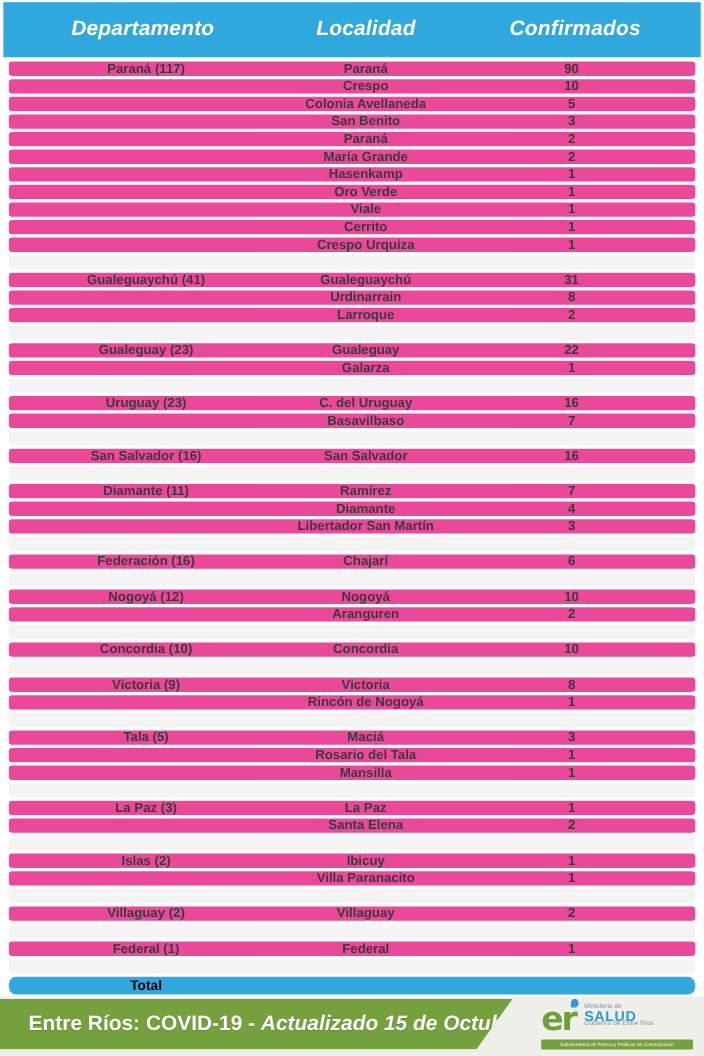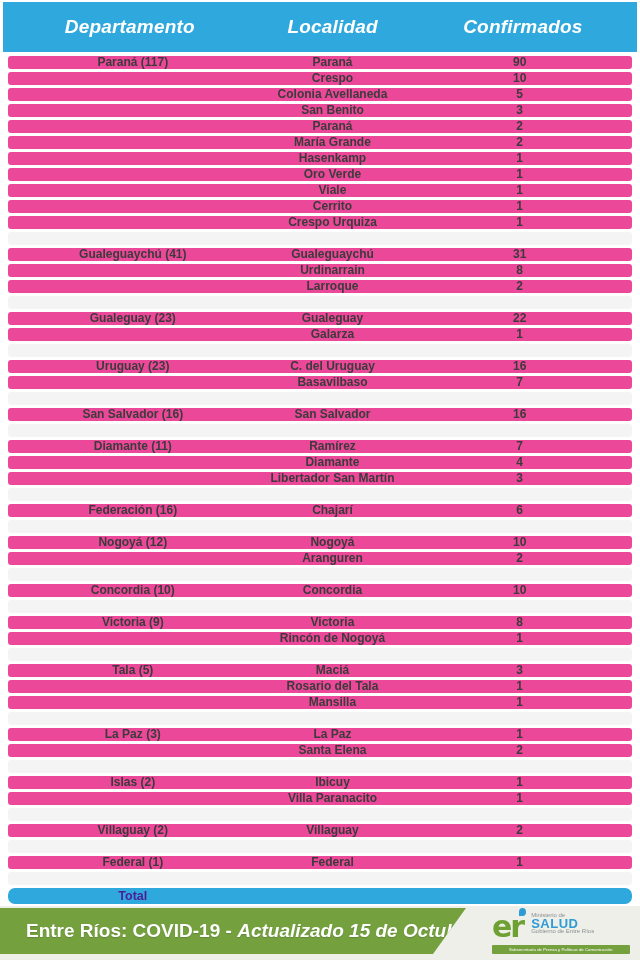--- a/index.html
+++ b/index.html
@@ -66,21 +66,21 @@
     background: #2FA8DD;
     border-radius: 7px;
     display: grid;
     grid-template-columns: 40% 24% 36%;
     align-items: center;
   }
   .total-row .cell {
     text-align: center;
     font-size: 12.5px;
     font-weight: bold;
-    color: #4c1d95;
+    color: #000000;
     line-height: 16px;
   }
   
   .footer {
     position: absolute;
     left: 0; right: 0; bottom: 0;
     height: 54px;
     background: #EEEFE9;
   }
   .banner {

